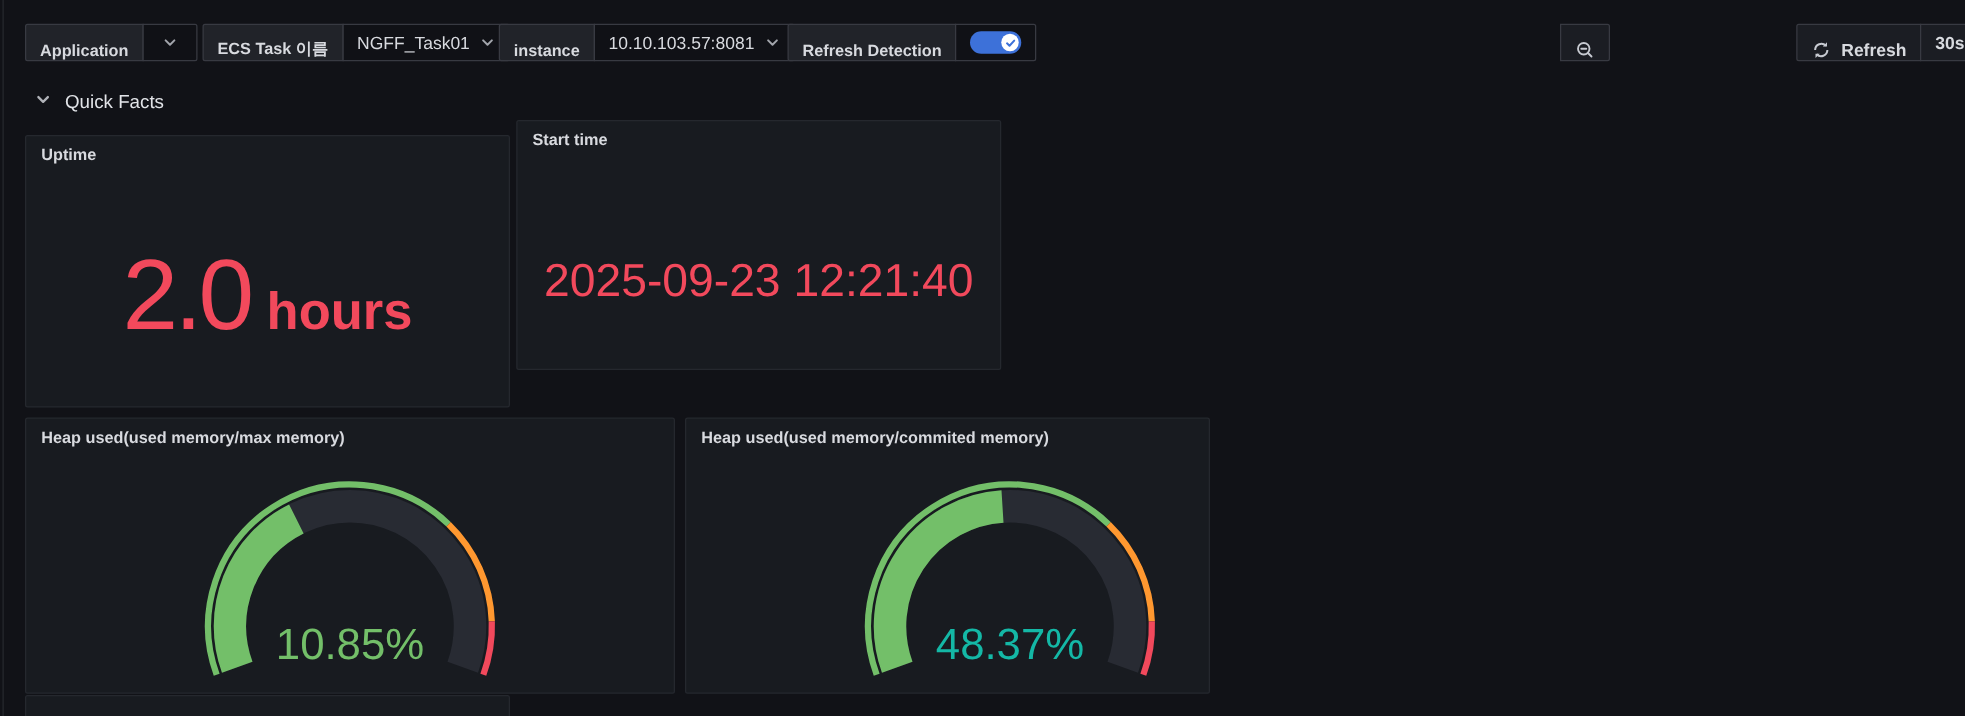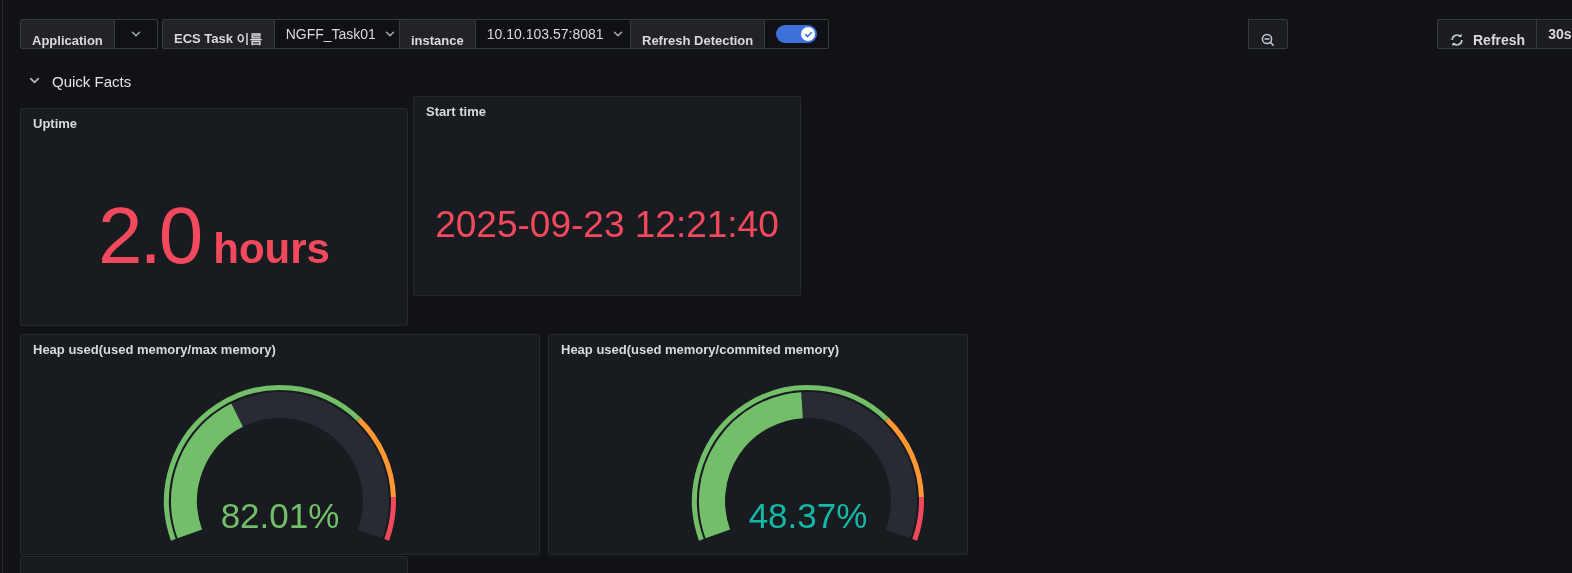--- a/index.html
+++ b/index.html
@@ -191,21 +191,21 @@
 
 <div class="panel" style="left:20px;top:334px;width:520px;height:221px">
   <svg class="gauge-svg" viewBox="0 0 518 219">
       <path d="M 168.79 198.83 A 96 96 0 1 1 349.21 198.83" stroke="#282B33" stroke-width="26" fill="none"></path>
       <path d="M 168.79 198.83 A 96 96 0 0 1 216.08 80.13" stroke="#73BF69" stroke-width="26" fill="none"></path>
       <path d="M 152.34 204.82 A 113.5 113.5 0 0 1 337.84 84.35" stroke="#73BF69" stroke-width="5" fill="none"></path>
       <path d="M 337.84 84.35 A 113.5 113.5 0 0 1 372.43 162.04" stroke="#FF9830" stroke-width="5" fill="none"></path>
       <path d="M 372.43 162.04 A 113.5 113.5 0 0 1 365.66 204.82" stroke="#F2495C" stroke-width="5" fill="none"></path>
     </svg>
   <div class="panel-title">Heap used(used memory/max memory)</div>
-  <div class="gauge-value" style="color: rgb(115, 191, 105);">82.01%</div>
+  <div class="gauge-value" style="color: rgb(115, 191, 105);">10.85%</div>
 </div>
 
 <div class="panel" style="left:548px;top:334px;width:420px;height:221px">
   <svg class="gauge-svg" viewBox="0 0 518 219">
       <path d="M 168.79 198.83 A 96 96 0 1 1 349.21 198.83" stroke="#282B33" stroke-width="26" fill="none"></path>
       <path d="M 168.79 198.83 A 96 96 0 0 1 253.00 70.19" stroke="#73BF69" stroke-width="26" fill="none"></path>
       <path d="M 152.34 204.82 A 113.5 113.5 0 0 1 337.84 84.35" stroke="#73BF69" stroke-width="5" fill="none"></path>
       <path d="M 337.84 84.35 A 113.5 113.5 0 0 1 372.43 162.04" stroke="#FF9830" stroke-width="5" fill="none"></path>
       <path d="M 372.43 162.04 A 113.5 113.5 0 0 1 365.66 204.82" stroke="#F2495C" stroke-width="5" fill="none"></path>
     </svg>

